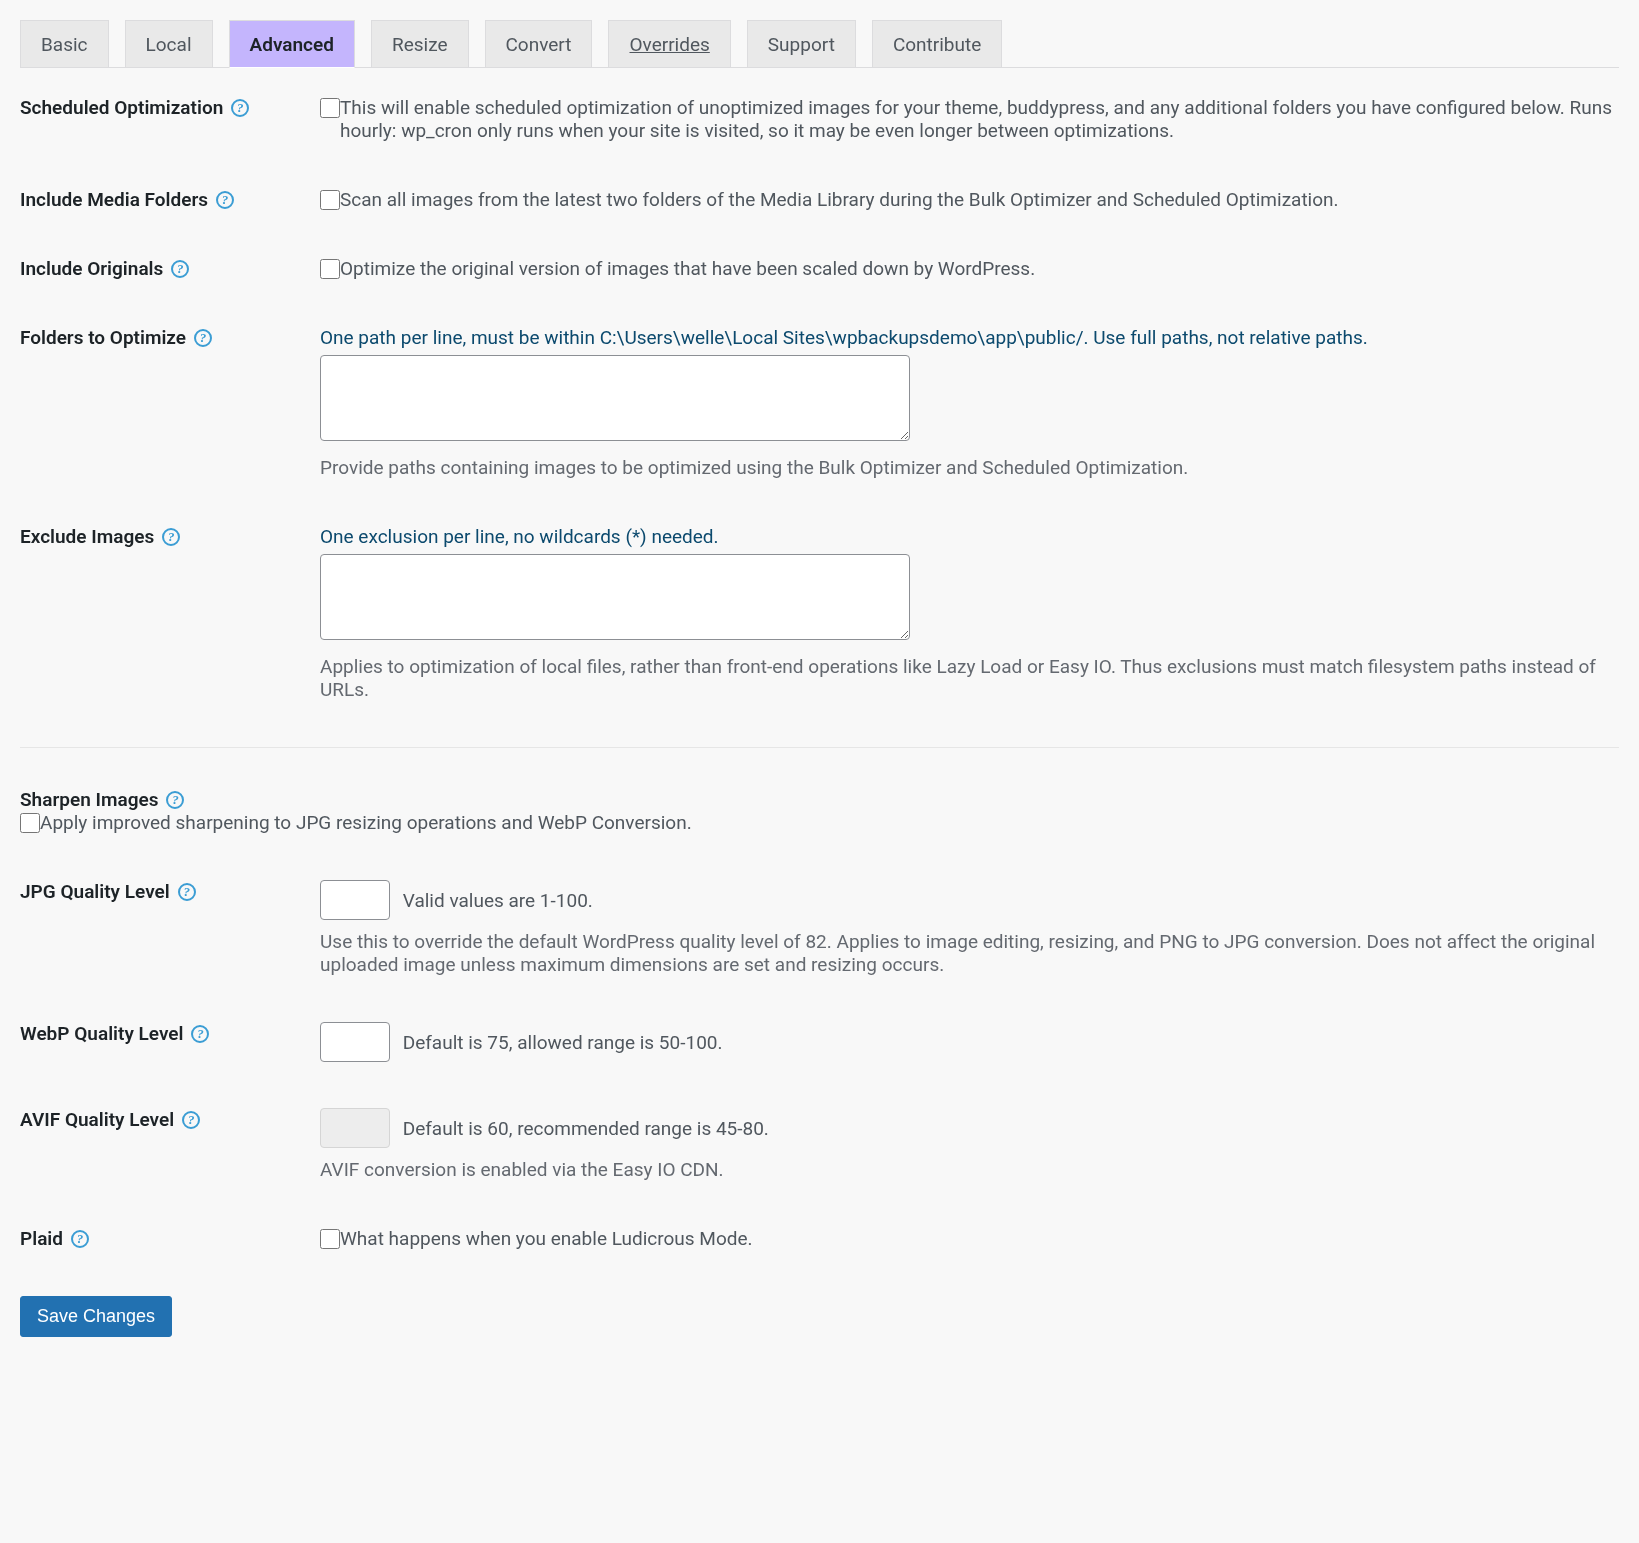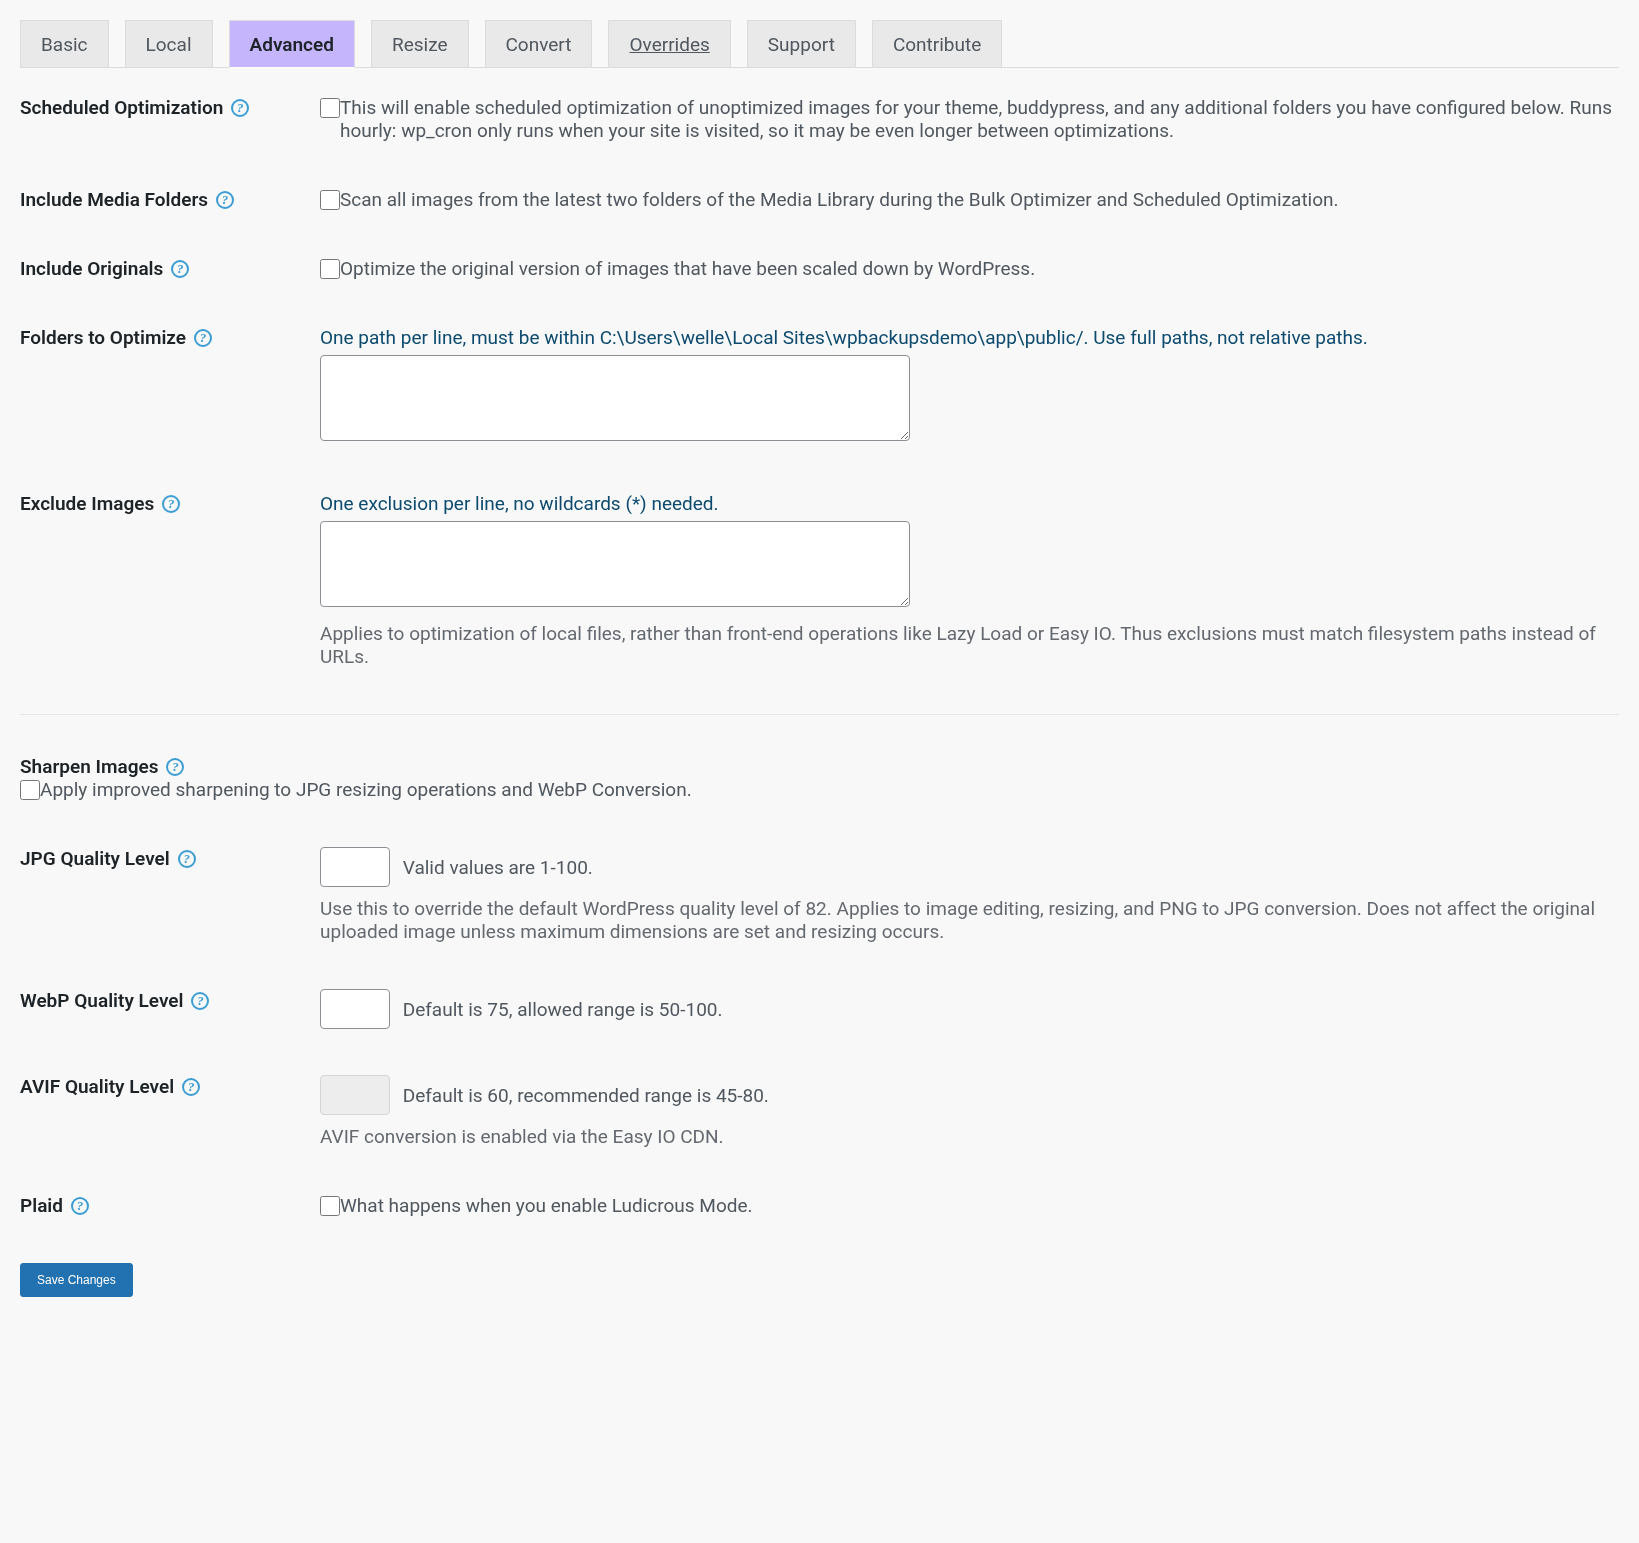--- a/index.html
+++ b/index.html
@@ -120,21 +120,21 @@
     line-height: 1;
     cursor: help;
   }
   .save-btn {
     display: inline-block;
     background: #2271b1;
     color: #fff;
     border: 1px solid #2271b1;
     border-radius: 3px;
     padding: 9px 16px;
-    font-size: 12px;
+    font-size: 18px;
     cursor: pointer;
   }
 </style>
 </head>
 <body>
 
 
 
 
 <div class="tabs">
@@ -192,20 +192,21 @@
 
 
 <div class="row">
   <div class="label-col">
     <span>Folders to Optimize</span>
     <span class="help-icon">?</span>
   </div>
   <div class="content-col">
     <div class="small-hint">One path per line, must be within C:\Users\welle\Local Sites\wpbackupsdemo\app\public/. Use full paths, not relative paths.</div>
     <textarea style=""></textarea>
+    <div class="hint">Provide paths containing images to be optimized using the Bulk Optimizer and Scheduled Optimization.</div>
   </div>
 </div>
 
 
 <div class="row">
   <div class="label-col">
     <span>Exclude Images</span>
     <span class="help-icon">?</span>
   </div>
   <div class="content-col">

